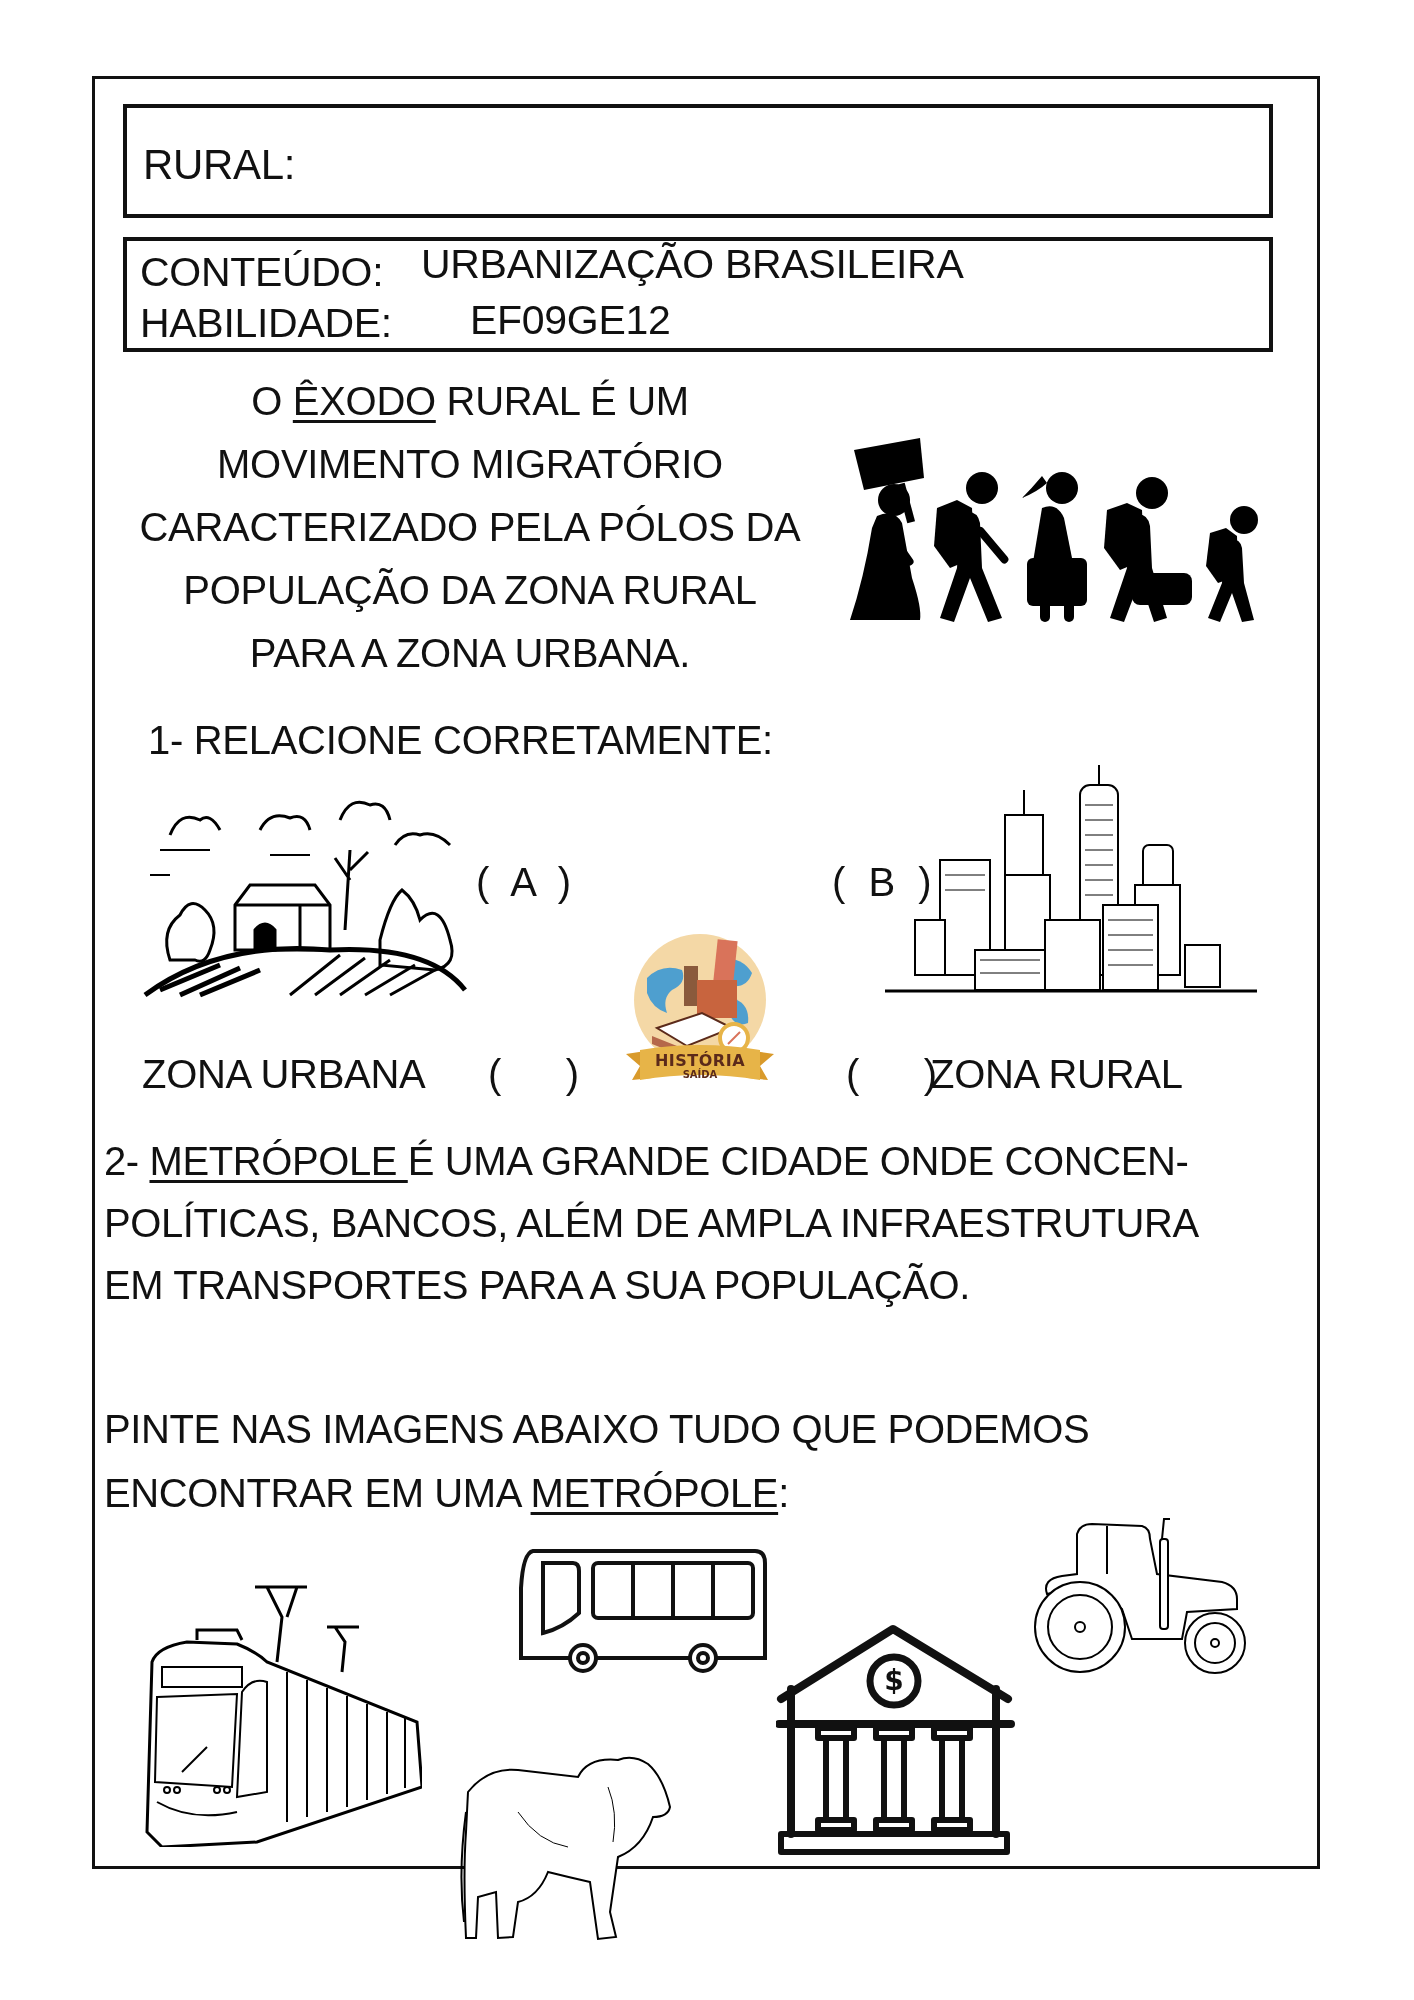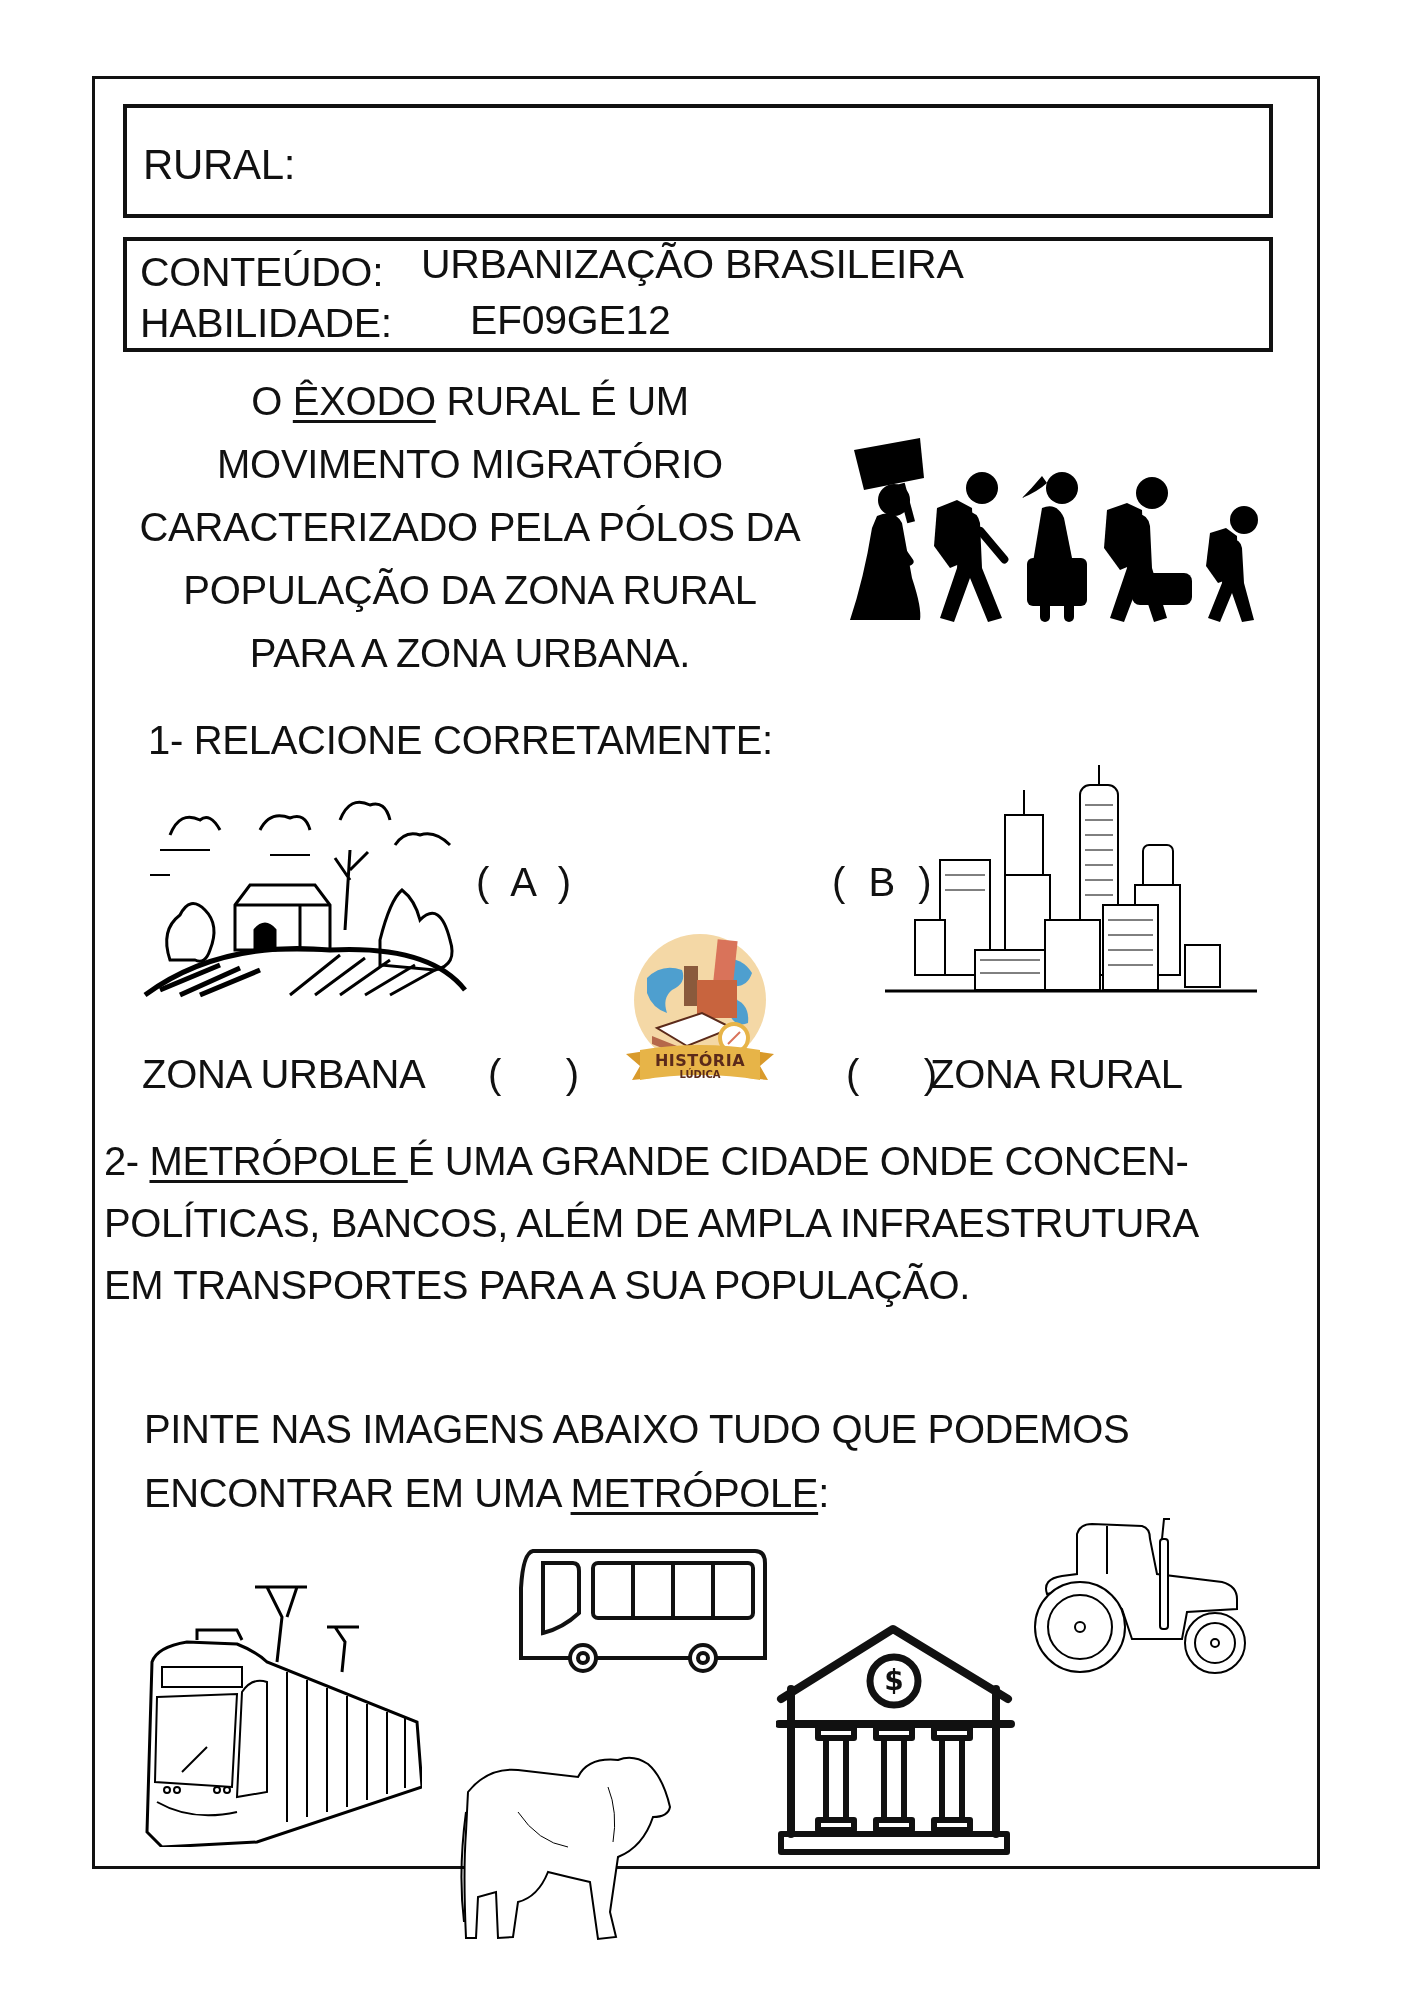--- a/index.html
+++ b/index.html
@@ -141,34 +141,34 @@
     <rect x="75" y="52" width="40" height="38" fill="#c8643e"></rect>
     <path d="M35 100 L80 85 L110 100 L65 118 Z" fill="#ffffff" stroke="#5b2a1a" stroke-width="2"></path>
     <path d="M30 108 L65 122 L65 130 L30 116 Z" fill="#b5684a"></path>
     <circle cx="112" cy="110" r="14" fill="#fff" stroke="#e7b448" stroke-width="4"></circle>
     <path d="M106 116 L118 104" stroke="#d9735a" stroke-width="2"></path>
     <path d="M4 126 L30 122 L30 150 L10 152 L18 138 Z" fill="#d99a2b"></path>
     <path d="M152 126 L126 122 L126 150 L146 152 L138 138 Z" fill="#d99a2b"></path>
     <path d="M18 122 Q78 112 138 122 L138 152 Q78 142 18 152 Z" fill="#e7b448"></path>
   </svg>
   <div class="abs" style="left:0;top:123px;width:156px;text-align:center;font-family:'DejaVu Sans',sans-serif;font-weight:bold;font-size:16px;color:#5b2a1a;letter-spacing:0.5px;">HISTÓRIA</div>
-  <div class="abs" style="left:0;top:141px;width:156px;text-align:center;font-family:'DejaVu Sans',sans-serif;font-weight:bold;font-size:10px;color:#5b2a1a;">LÚDICA</div>
+  <div class="abs" style="left:0;top:141px;width:156px;text-align:center;font-family:'DejaVu Sans',sans-serif;font-weight:bold;font-size:10px;color:#5b2a1a;">SAÍDA</div>
 </div>
 
 <div class="txt" style="left:142px;top:1054px;">ZONA URBANA</div>
 <div class="txt" style="left:488px;top:1054px;letter-spacing:4px;white-space:pre;">(    )</div>
 <div class="txt" style="left:846px;top:1054px;letter-spacing:4px;white-space:pre;">(    )</div>
 <div class="txt" style="left:930px;top:1054px;">ZONA RURAL</div>
 
 <div class="para" style="top:1130px;">
   <div><span>2- </span><span class="u" style="white-space:pre;">METRÓPOLE </span><span>É UMA GRANDE CIDADE ONDE CONCEN-</span></div>
   <div>POLÍTICAS, BANCOS, ALÉM DE AMPLA INFRAESTRUTURA</div>
   <div>EM TRANSPORTES PARA A SUA POPULAÇÃO.</div>
 </div>
-<div class="para" style="top:1397px;line-height:64px;margin-left:40px;">
+<div class="para" style="top:1397px;line-height:64px;">
   <div>PINTE NAS IMAGENS ABAIXO TUDO QUE PODEMOS</div>
   <div><span style="white-space:pre;">ENCONTRAR EM UMA </span><span class="u">METRÓPOLE</span><span>:</span></div>
 </div>
 
 <div class="abs" style="left:137px;top:1572px;width:285px;height:275px;">
   <svg width="285" height="275" viewBox="0 0 285 275" fill="#fff" stroke="#000" stroke-width="3">
     <path d="M118 15 L170 15 M130 15 L145 45 L140 90 M160 15 L150 45"></path>
     <path d="M190 55 L222 55 M198 55 L208 70 L205 100"></path>
     <path d="M15 90 Q20 75 50 70 L100 72 Q120 80 130 90 L280 150 L285 215 L120 270 L25 275 L10 260 Z"></path>
     <path d="M60 68 L60 58 L100 58 L105 68"></path>

